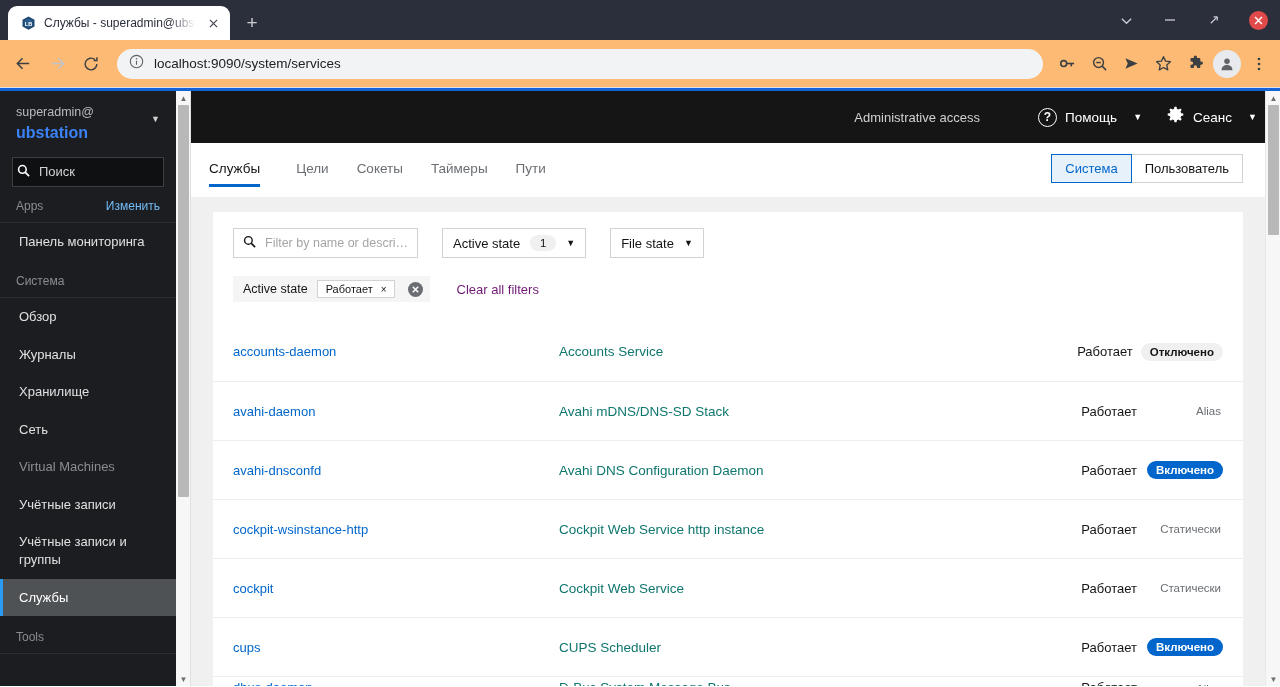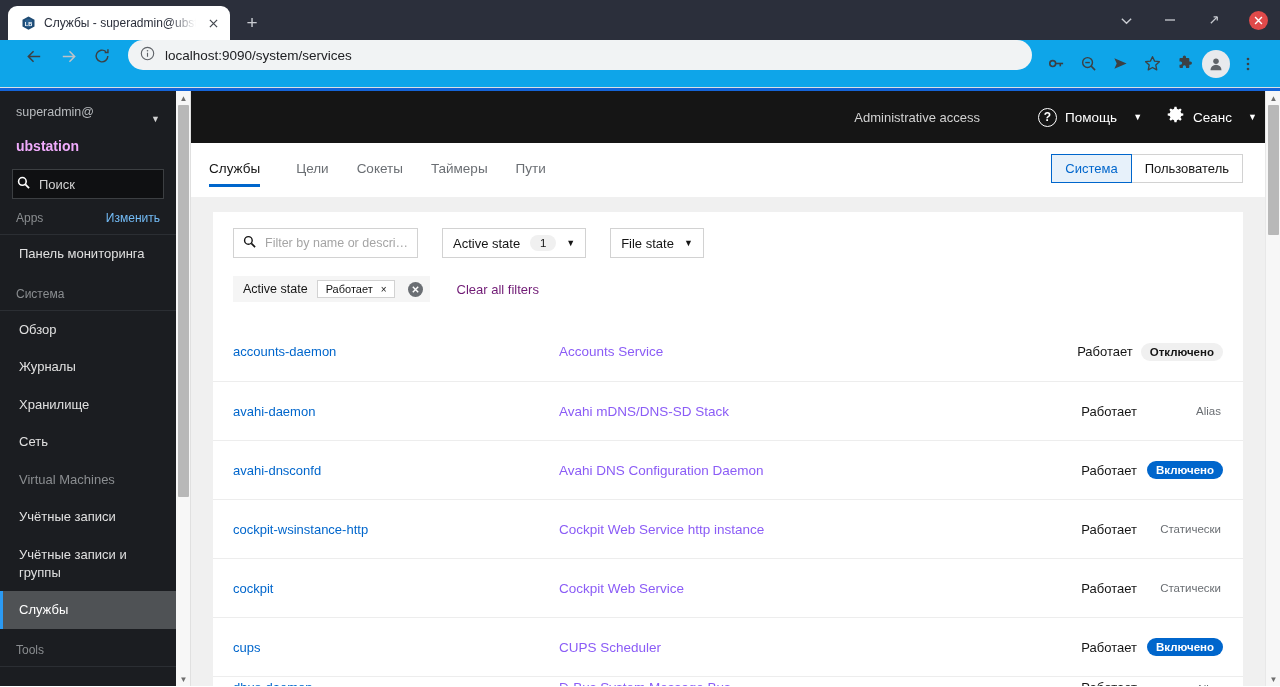--- a/index.html
+++ b/index.html
@@ -54,22 +54,22 @@
     color: #c9ccd2;
   }
   .win-close-circle {
     width: 19px; height: 19px; border-radius: 50%;
     background: #e04a4a; color: #fff;
     display: flex; align-items: center; justify-content: center;
     font-size: 12px; line-height: 1;
   }
 
   .toolbar {
-    height: 48px; background: #0ea5e9;
-    display: flex; padding: 0 18px; gap: 2px;
+    height: 48px; background: #fdba74;
+    display: flex; align-items: center; padding: 0 7px; gap: 2px;
     border-bottom: 1px solid #dcdfe3;
   }
   .navbtn {
     width: 32px; height: 32px; border-radius: 50%;
     display: flex; align-items: center; justify-content: center;
     color: #3c4043;
   }
   .navbtn.disabled { color: #bfc3c8; }
   .omnibox {
     flex: 1; height: 30px; background: #f1f3f4;
@@ -99,21 +99,21 @@
     width: 176px; flex: 0 0 176px;
     background: #1b1d21; color: #d2d2d2;
     height: 595px; overflow: hidden;
   }
   .side-host {
     padding: 14px 16px 12px 16px;
     display: flex; align-items: flex-start; justify-content: space-between;
   }
   .side-host-text { line-height: 1.25; }
   .host-user { font-size: 12.5px; color: #b8bbbe; }
-  .host-name { font-size: 14px; color: #f0abfc; font-weight: bold; margin-top: 17px; }
+  .host-name { font-size: 16px; color: #3b82f6; font-weight: bold; margin-top: 2px; }
   .host-caret { color: #d2d2d2; font-size: 9px; margin-top: 9px; }
 
   .side-search {
     margin: 2px 12px 0 12px; height: 30px;
     background: #0f1012; border: 1px solid #3c3f42;
     display: flex; align-items: center; gap: 9px; padding: 0 4px;
   }
   .side-search-ph { font-size: 13px; color: #d2d2d2; }
 
   .side-group-head {
@@ -276,21 +276,21 @@
   .svc-table { margin-top: 20px; }
   .svc-row {
     display: flex; align-items: center;
     height: 59px; padding: 0 20px 0 20px;
     border-top: 1px solid #ededed;
   }
   .svc-row:first-child { border-top: none; }
   .svc-name {
     flex: 0 0 326px; font-size: 13px; color: #06c;
   }
-  .svc-desc { flex: 1; font-size: 13.5px; color: #8b5cf6; }
+  .svc-desc { flex: 1; font-size: 13.5px; color: #0f766e; }
   .svc-state {
     flex: 0 0 120px; text-align: right;
     font-size: 13px; color: #151515; padding-right: 8px;
   }
   .svc-badge-cell {
     flex: 0 0 78px; display: flex; justify-content: flex-end;
   }
   .badge {
     font-size: 11.5px; padding: 3px 9px; border-radius: 11px;
     white-space: nowrap;

